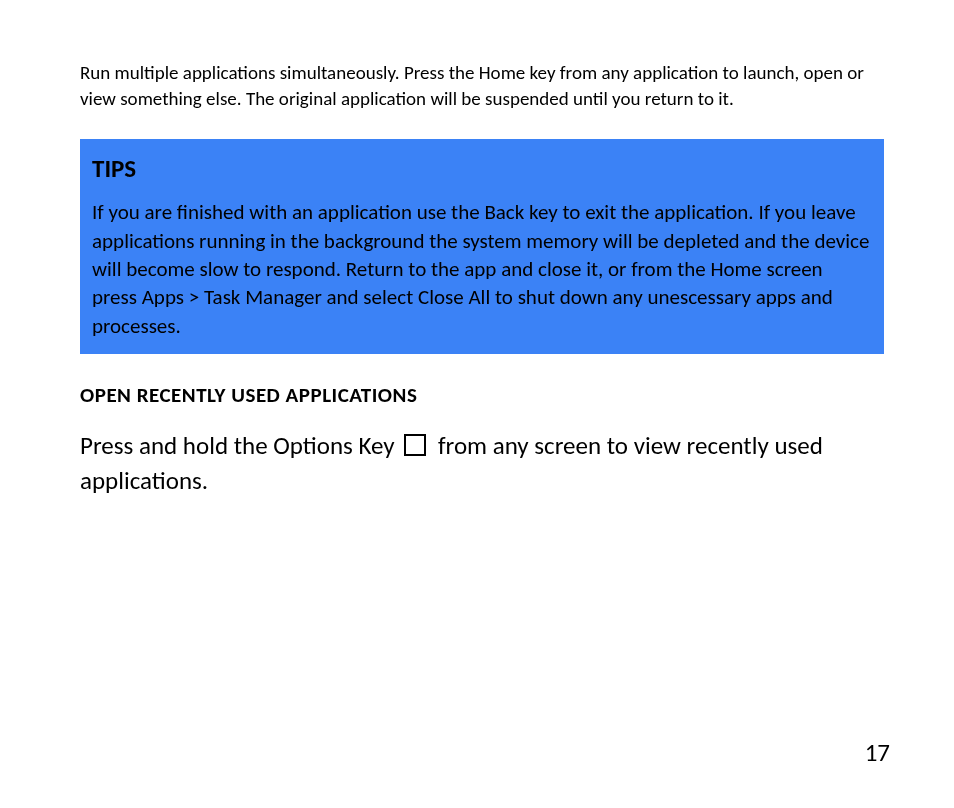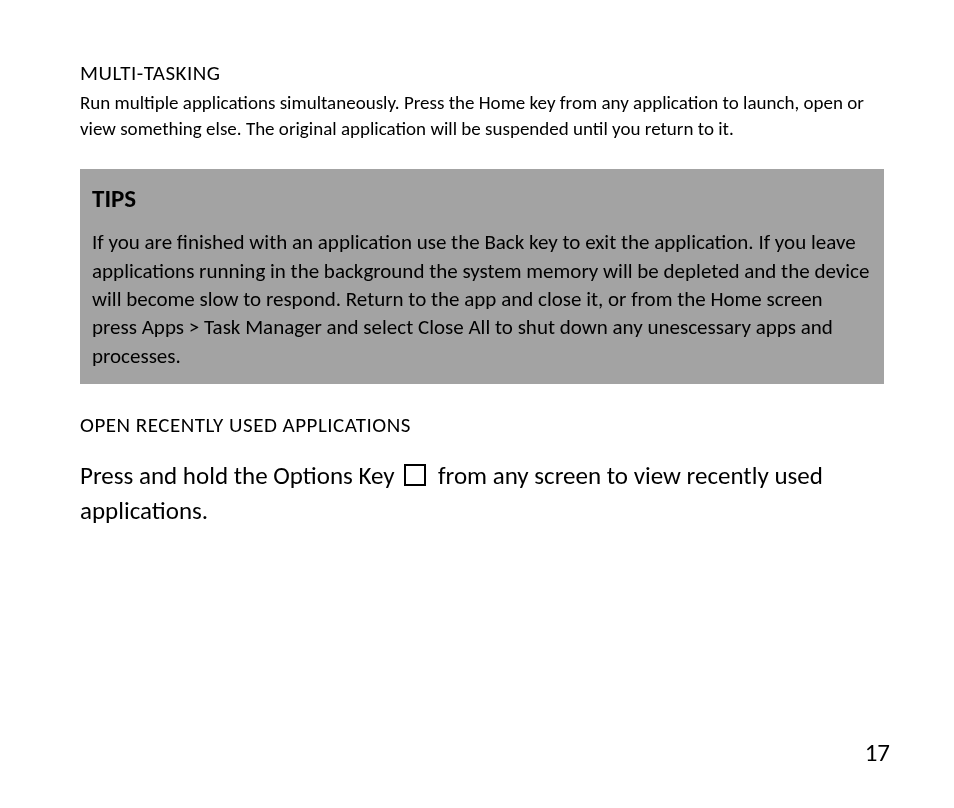--- a/index.html
+++ b/index.html
@@ -21,38 +21,38 @@
       letter-spacing: 0.5px;
       margin-bottom: 4px;
       font-weight: 400;
     }
     .body-text {
       font-size: 19px;
       line-height: 1.35;
       margin-bottom: 28px;
     }
     .tips-box {
-      background: #a3a3a3;
+      background: #3b82f6;
       padding: 14px 12px 14px 12px;
       margin-bottom: 28px;
     }
     .tips-heading {
       font-size: 25px;
       font-weight: bold;
       margin-bottom: 14px;
     }
     .tips-body {
       font-size: 21px;
       line-height: 1.35;
     }
     .section-heading-2 {
       font-size: 21px;
       letter-spacing: 0.5px;
       margin-bottom: 20px;
-      font-weight: 400;
+      font-weight: 700;
     }
     .recent-text {
       font-size: 25px;
       line-height: 1.4;
     }
     .options-icon {
       display: inline-block;
       width: 22px;
       height: 22px;
       border: 2px solid #000;
@@ -63,21 +63,20 @@
       position: absolute;
       bottom: 40px;
       right: 64px;
       font-size: 25px;
     }
   </style>
 </head>
 <body>
 
 <div>
-  <div class="section-heading">MULTI-TASKING</div>
   <div class="body-text">Run multiple applications simultaneously. Press the Home key from any application to launch, open or view something else. The original application will be suspended until you return to it.</div>
 </div>
 
 <div class="tips-box">
   <div class="tips-heading">TIPS</div>
   <div class="tips-body">If you are finished with an application use the Back key to exit the application. If you leave applications running in the background the system memory will be depleted and the device will become slow to respond. Return to the app and close it, or from the Home screen press Apps &gt; Task Manager and select Close All to shut down any unescessary apps and processes.</div>
 </div>
 
 <div>
   <div class="section-heading-2">OPEN RECENTLY USED APPLICATIONS</div>

